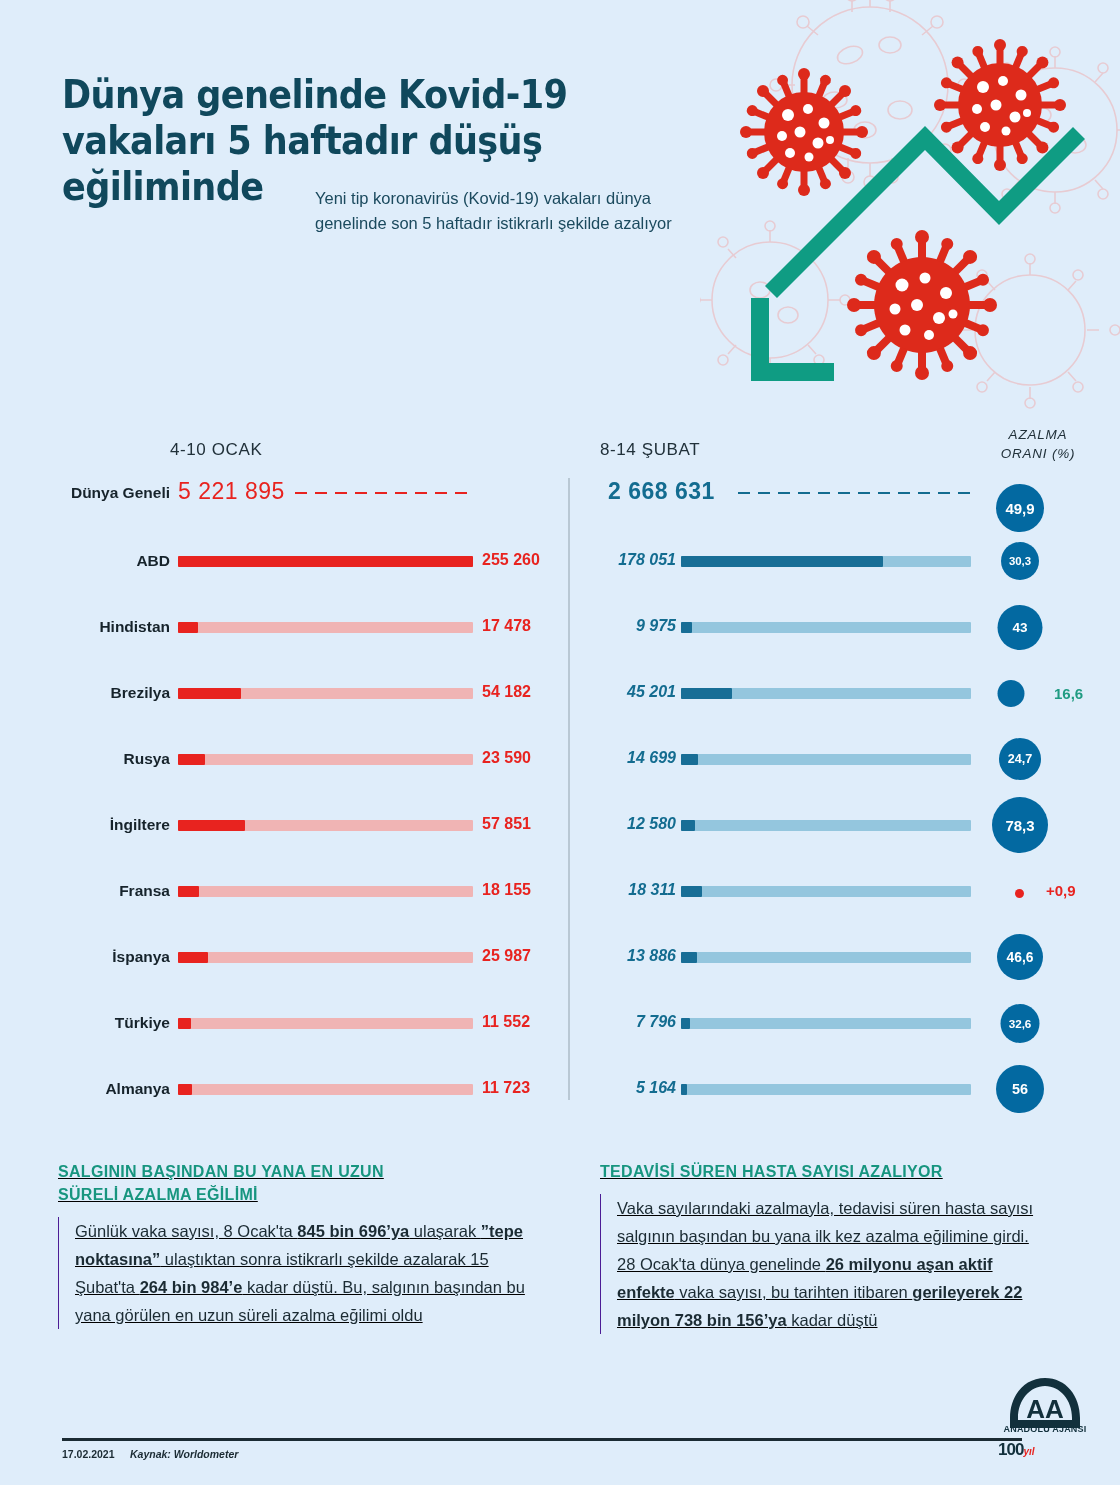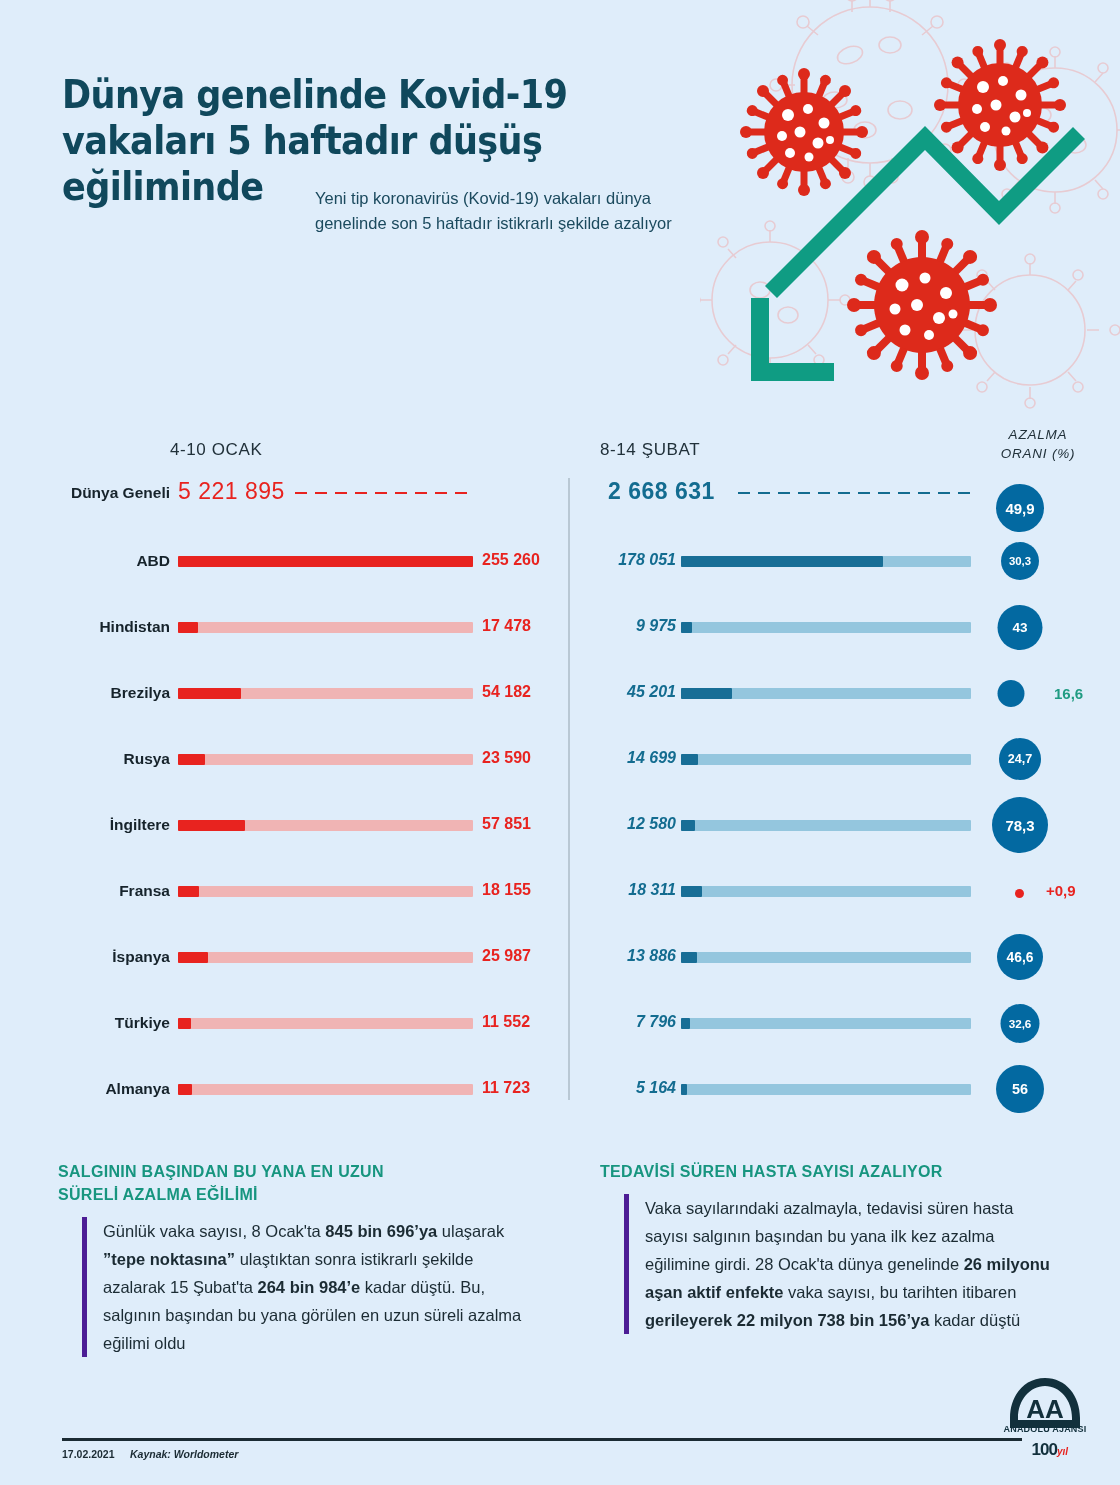--- a/index.html
+++ b/index.html
@@ -178,38 +178,37 @@
     width: 9px; height: 9px; border-radius: 50%;
     background: #e8231f;
   }
   .pctlabel-out {
     position: absolute;
     left: 1046px; top: 9px;
     font-size: 15px; font-weight: bold; color: #1f9b82;
   }
 
   
-  .note { position: absolute; width: 470px; }
+  .note { position: absolute; width: 470px; text-decoration: underline; }
   #note-left { left: 58px; top: 1160px; }
   #note-right { left: 600px; top: 1160px; width: 450px; }
   .note h3 {
     font-size: 16px;
     line-height: 23px;
     font-weight: bold;
     color: #17957f;
     letter-spacing: 0.3px;
     margin-bottom: 11px;
   }
   .note .body {
-    border-left: 5px solid #4c1d95;
+    border-left: 1px solid #4c1d95;
     padding-left: 16px;
     font-size: 16.5px;
     line-height: 28px;
     color: #1b2b33;
-    margin-left: 24px;
   }
   .note .body b { font-weight: bold; }
 
   
   .footer-rule {
     position: absolute;
     left: 62px; top: 1438px;
     width: 960px; height: 3px;
     background: #1b2b33;
   }
@@ -221,22 +220,22 @@
     position: absolute; left: 130px; top: 1448px;
     font-size: 10.5px; font-style: italic; font-weight: bold; color: #1b2b33;
   }
   .logo { position: absolute; left: 1000px; top: 1372px; width: 90px; height: 78px; }
   .logo-name {
     position: absolute; left: 998px; top: 1424px;
     width: 94px; text-align: center;
     font-size: 9px; font-weight: bold; letter-spacing: 0.2px; color: #12303c;
   }
   .logo-100 {
-    position: absolute; left: 974px; top: 1440px;
-    width: 94px; text-align: right;
+    position: absolute; left: 998px; top: 1440px;
+    width: 94px; text-align: left;
   }
 </style>
 </head>
 <body>
 
 <div class="page">
 
   <div class="hero-art">
     <svg width="420" height="420" viewBox="0 0 420 420">
       <g stroke="#e9c6cc" stroke-width="1.6" fill="none" opacity="0.85">

